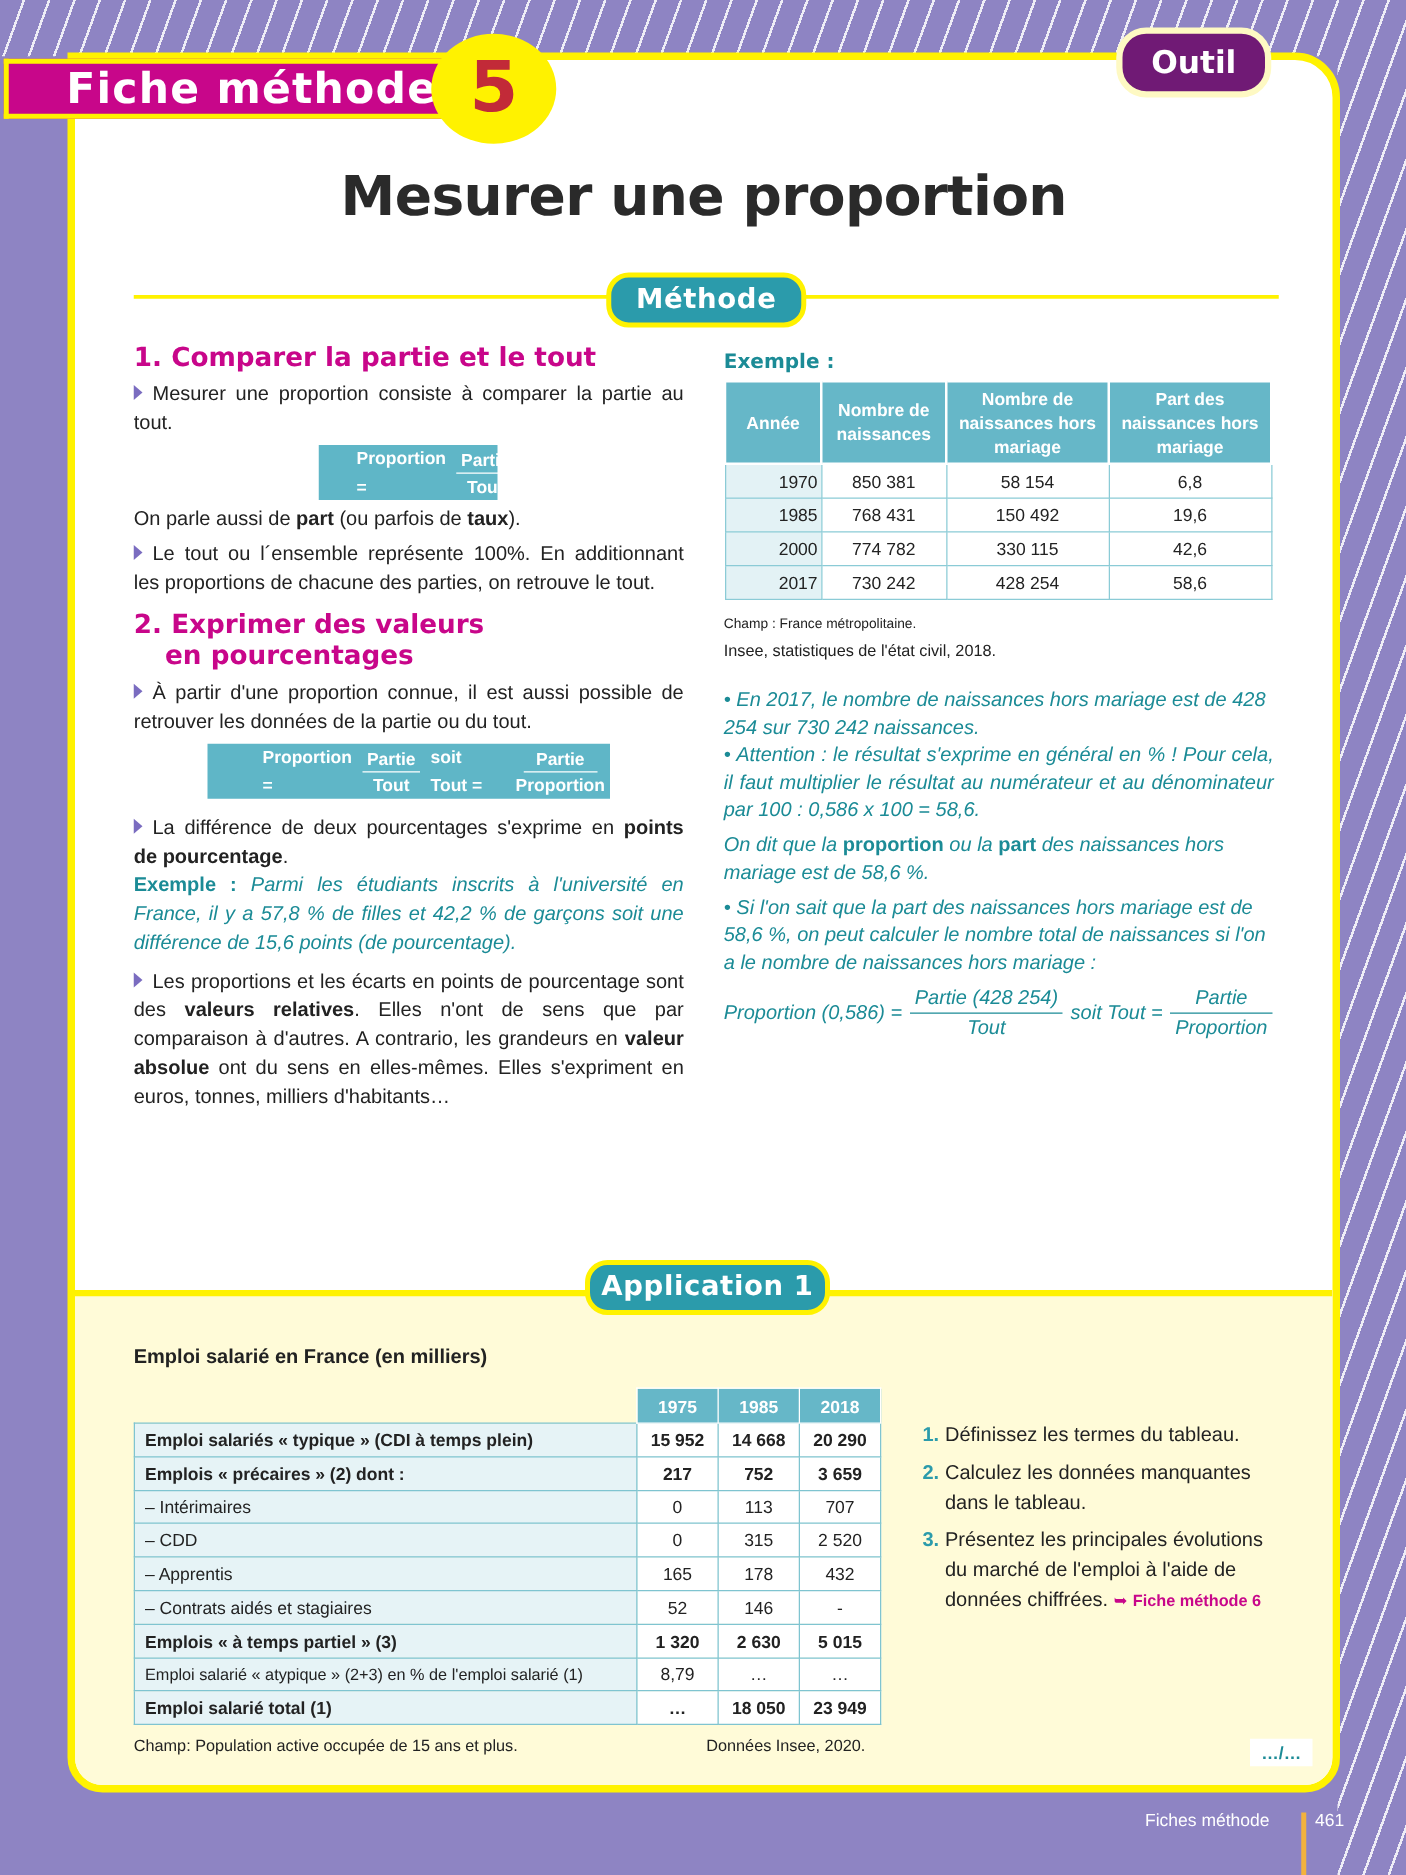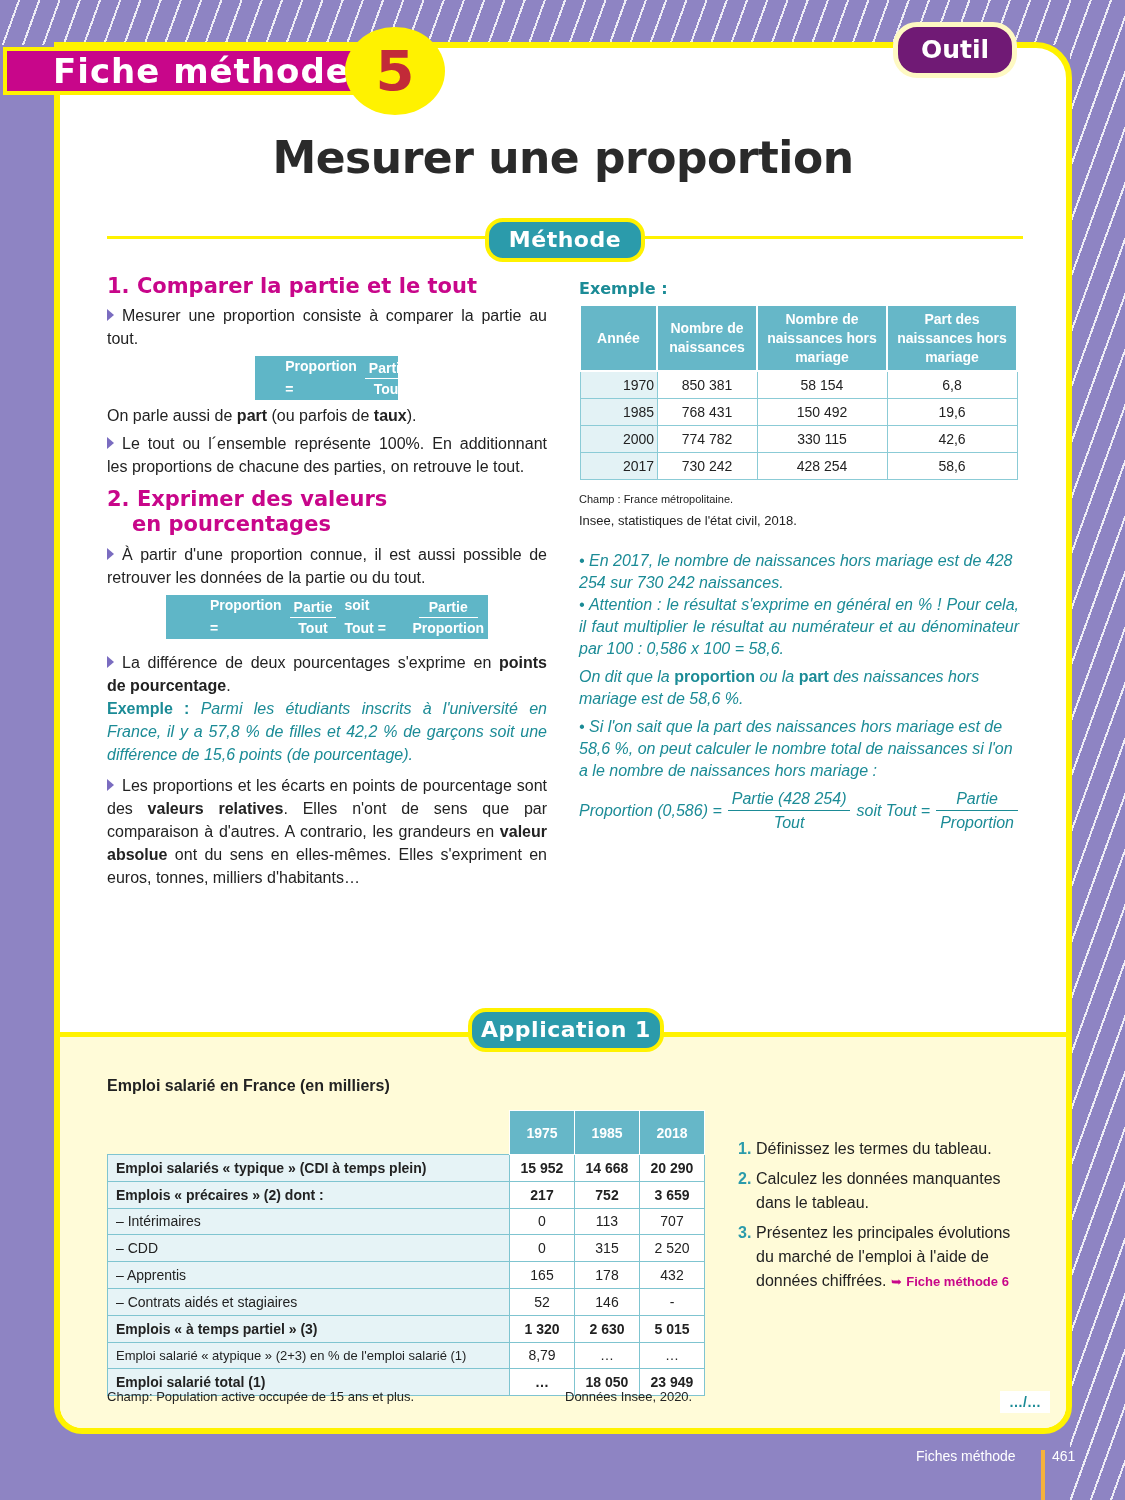--- a/index.html
+++ b/index.html
@@ -75,21 +75,21 @@
   table.ex td { border: 1.5px solid #8bcbd6; text-align: center; height: 27px; color: #222; }
   table.ex td:first-child { background: #e3f2f5; padding-left: 40px; }
   .app-area {
     position: absolute; left: 0; top: 984px; width: 100%; height: 420px;
     background: #fffbd8; border-top: 5px solid #fff200;
   }
   table.emp { border-collapse: collapse; font-size: 14px; }
   table.emp td { border: 1.5px solid #7fc4d0; height: 26.8px; padding: 0 8px; }
   table.emp td.lab { background: #e6f3f6; width: 402px; }
   table.emp td.num { background: #fff; text-align: center; width: 65px; }
-  table.emp th { background: #66b7c8; color: #fff; font-weight: bold; width: 65px; height: 44px; border: 1.5px solid #fff; }
+  table.emp th { background: #66b7c8; color: #fff; font-weight: bold; width: 65px; height: 28px; border: 1.5px solid #fff; }
   .q { display: flex; font-size: 16px; line-height: 24px; margin-bottom: 6px; }
   .qn { color: #2b9bab; font-weight: bold; width: 18px; flex-shrink: 0; }
   .footer { position: absolute; top: 1448px; font-size: 14px; color: #fff; }
 </style>
 </head>
 <body>
 
 <div class="stripes"></div>
 
 <div class="page">

